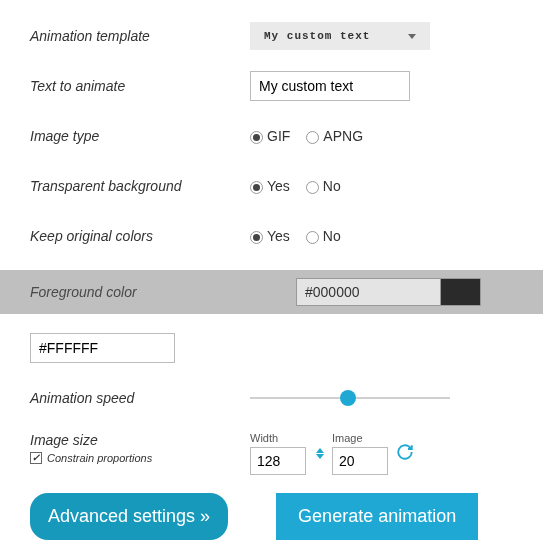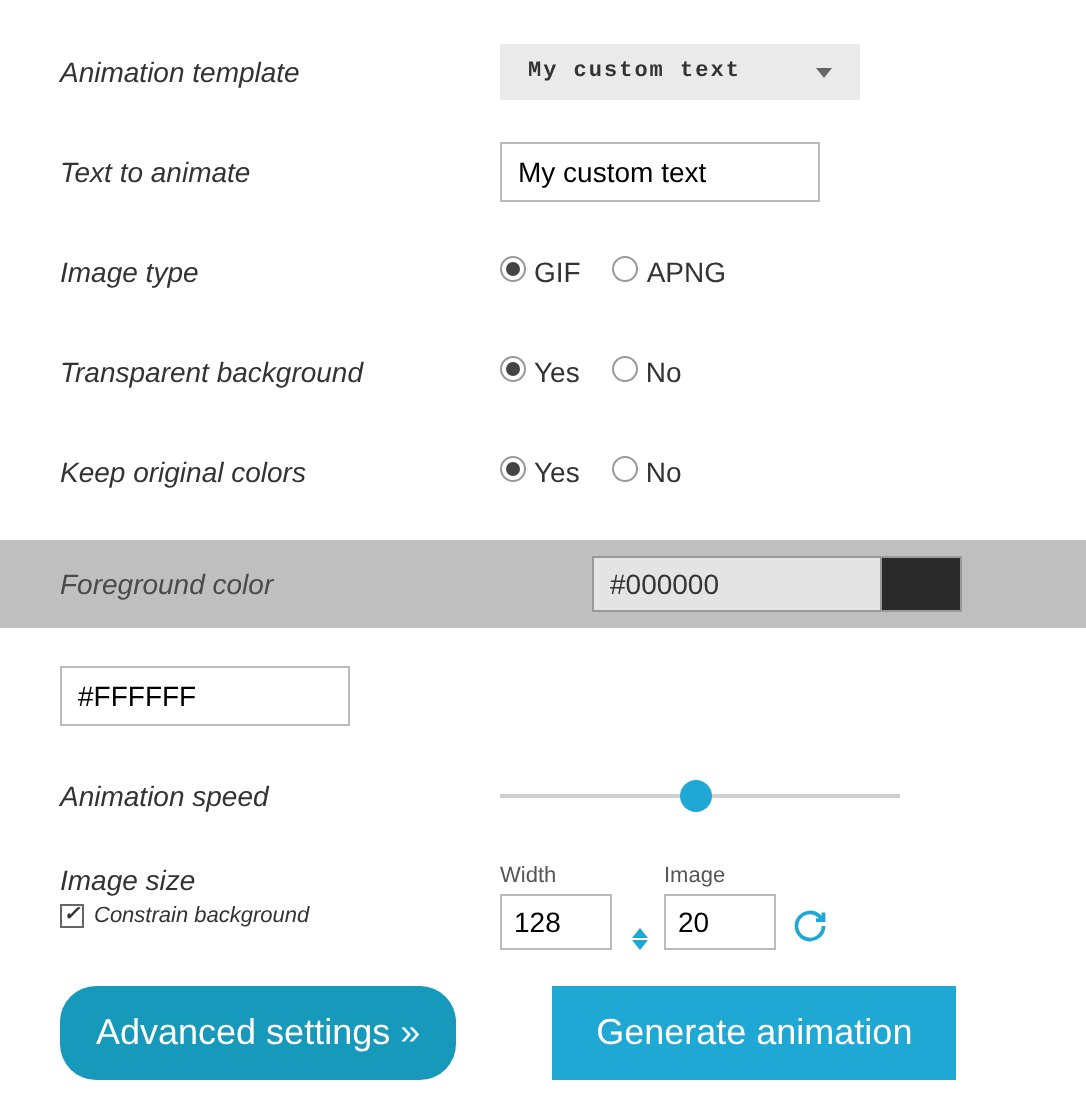--- a/index.html
+++ b/index.html
@@ -5,32 +5,32 @@
 * { box-sizing: border-box; margin: 0; padding: 0; }
 body { font-family: Arial, sans-serif; font-size: 14px; color: #333; padding: 20px 30px; width: 543px; }
 .row { display: flex; align-items: center; margin-bottom: 18px; min-height: 32px; }
 .label-col { width: 220px; flex-shrink: 0; font-style: italic; }
 .control-col { flex: 1; }
 .template-select { display: inline-flex; align-items: center; background: #eaeaea; padding: 8px 14px; cursor: pointer; width: 180px; justify-content: space-between; }
 .template-text { font-family: 'Courier New', monospace; font-weight: bold; font-size: 11px; letter-spacing: 1px; color: #333; }
 .chevron-down { width: 0; height: 0; border-left: 4px solid transparent; border-right: 4px solid transparent; border-top: 5px solid #666; }
 .text-input { border: 1px solid #bbb; padding: 6px 8px; font-size: 14px; width: 160px; height: 30px; }
 .radio-group { display: flex; gap: 16px; }
-.radio-item { display: flex; align-items: flex-start; gap: 4px; cursor: pointer; }
+.radio-item { display: flex; align-items: flex-end; gap: 4px; cursor: pointer; }
 .radio-dot { width: 13px; height: 13px; border: 1.5px solid #999; border-radius: 50%; display: inline-flex; align-items: center; justify-content: center; }
 .radio-dot.checked::after { content: ''; width: 7px; height: 7px; background: #444; border-radius: 50%; }
 .disabled-row { background: #bfbfbf; margin-left: -30px; margin-right: -30px; padding: 8px 30px; display: flex; align-items: center; margin-bottom: 18px; }
 .disabled-row .label-col { color: #4a4a4a; }
 .color-field { display: flex; align-items: center; }
 .color-text { background: #e4e4e4; border: 1px solid #999; padding: 5px 8px; font-size: 14px; color: #333; width: 145px; height: 28px; margin-left: 46px; }
 .color-swatch { width: 40px; height: 28px; background: #2a2a2a; border: 1px solid #999; border-left: none; }
 .slider-wrap { position: relative; width: 200px; height: 20px; display: flex; align-items: center; }
 .slider-track { position: absolute; top: 9px; width: 100%; height: 2px; background: #d0d0d0; }
 .slider-thumb { position: absolute; width: 16px; height: 16px; background: #1fa8d4; border-radius: 50%; left: 49%; margin-left: -8px; cursor: pointer; }
-.size-group { display: flex; align-items: flex-end; gap: 8px; }
+.size-group { display: flex; align-items: center; gap: 8px; }
 .size-item { display: flex; flex-direction: column; }
 .size-label { font-size: 11px; color: #555; margin-bottom: 3px; }
 .num-input { border: 1px solid #bbb; padding: 5px 6px; font-size: 14px; width: 56px; height: 28px; }
 .step-arrows { display: flex; flex-direction: column; justify-content: center; gap: 1px; margin-left: 2px; }
 .step-arrows div { width: 0; height: 0; border-left: 4px solid transparent; border-right: 4px solid transparent; cursor: pointer; }
 .step-up { border-bottom: 5px solid #1fa8d4; }
 .step-down { border-top: 5px solid #1fa8d4; }
 .refresh-icon svg { width: 18px; height: 18px; }
 .checkbox-row { display: flex; align-items: center; gap: 5px; margin-top: 4px; font-size: 11px; }
 .checkbox-box { width: 12px; height: 12px; border: 1px solid #666; display: inline-flex; align-items: center; justify-content: center; font-size: 10px; line-height: 1; background: #fff; }
@@ -132,21 +132,21 @@
       <div class="slider-thumb"></div>
     </div>
   </div>
 </div>
 
 <div class="row" style="align-items:flex-start">
   <div class="label-col">
     <div>Image size</div>
     <div class="checkbox-row">
       <span class="checkbox-box checked"></span>
-      <span>Constrain background</span>
+      <span>Constrain proportions</span>
     </div>
   </div>
   <div class="control-col">
     <div class="size-group">
       <div class="size-item">
         <div class="size-label">Width</div>
         <input class="num-input" value="128" style="">
       </div>
       <div class="step-arrows">
         <div class="step-up"></div>

